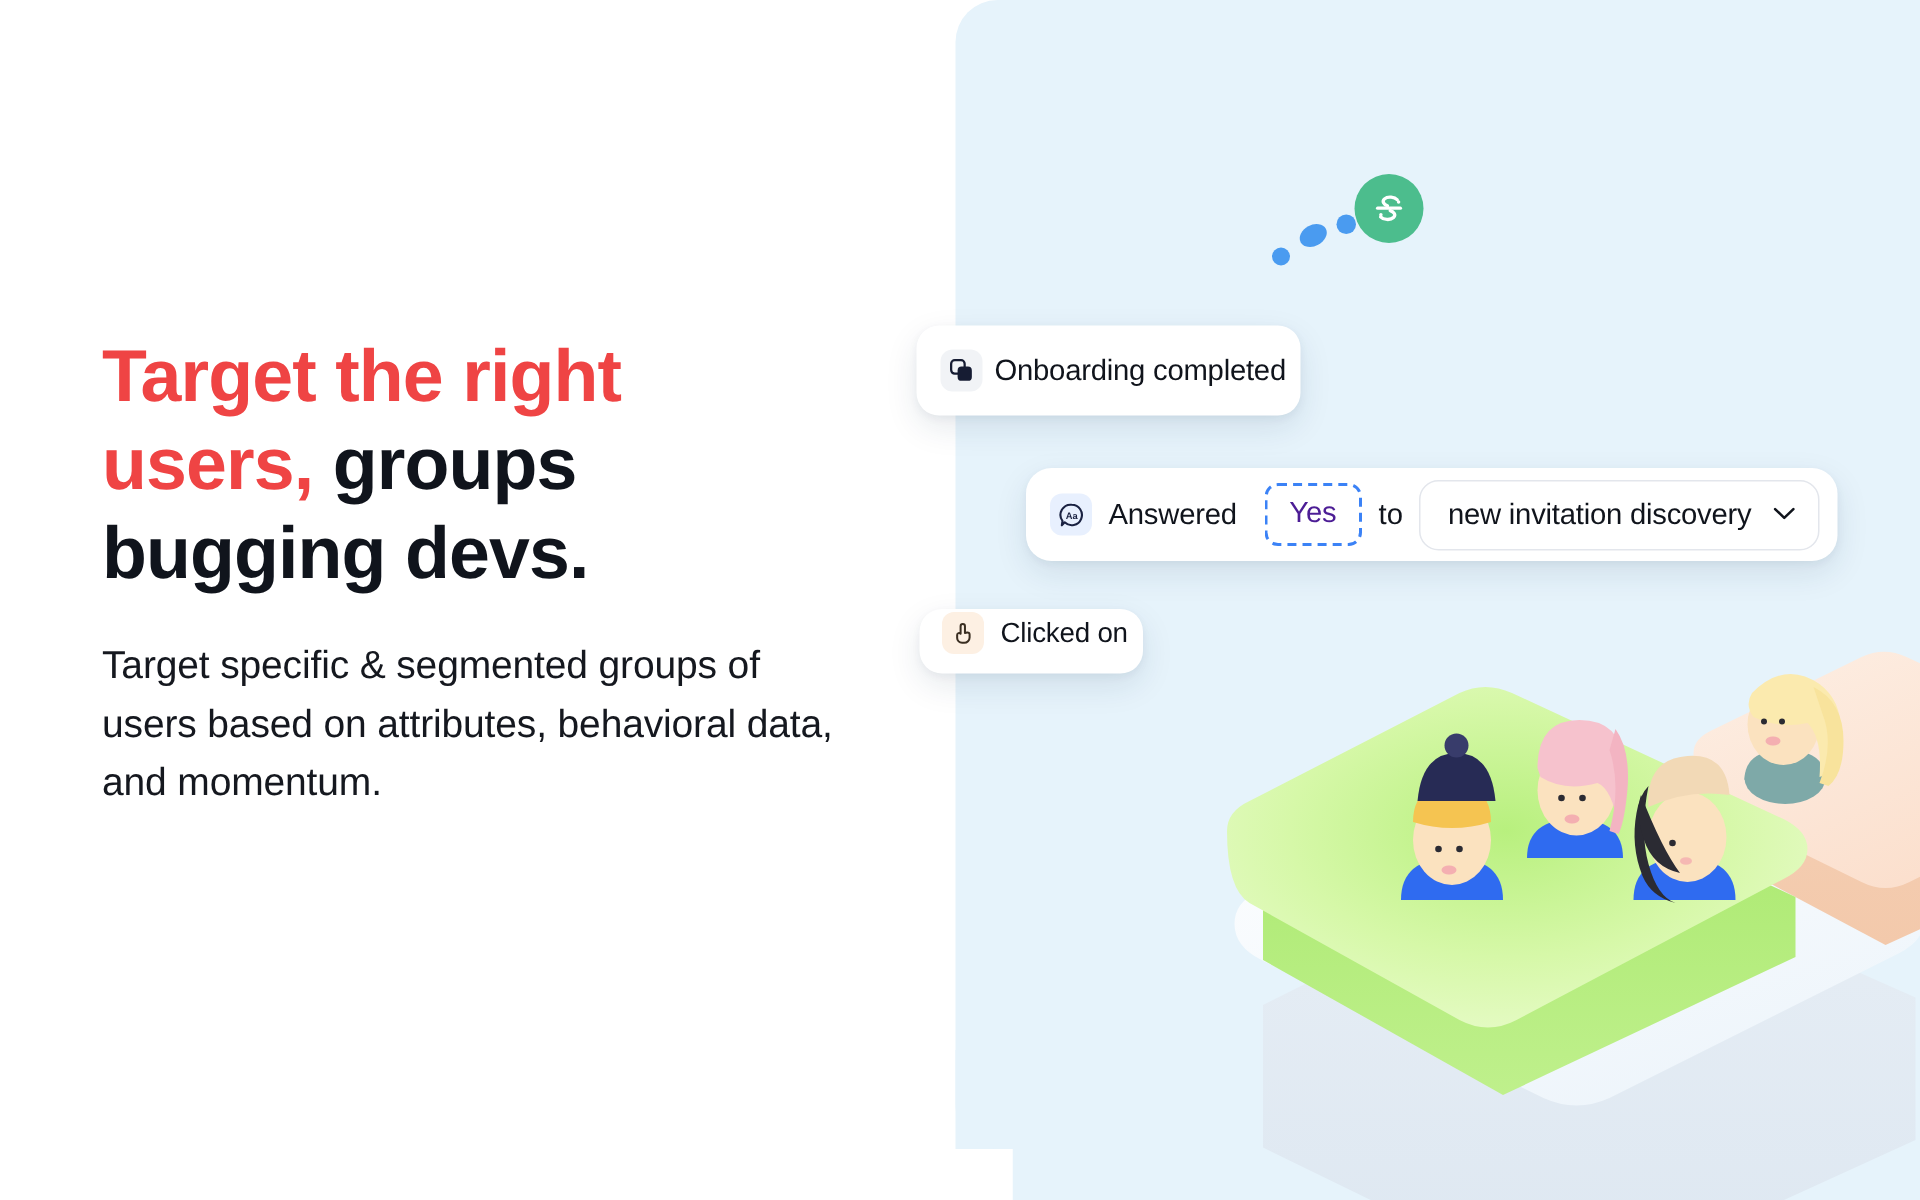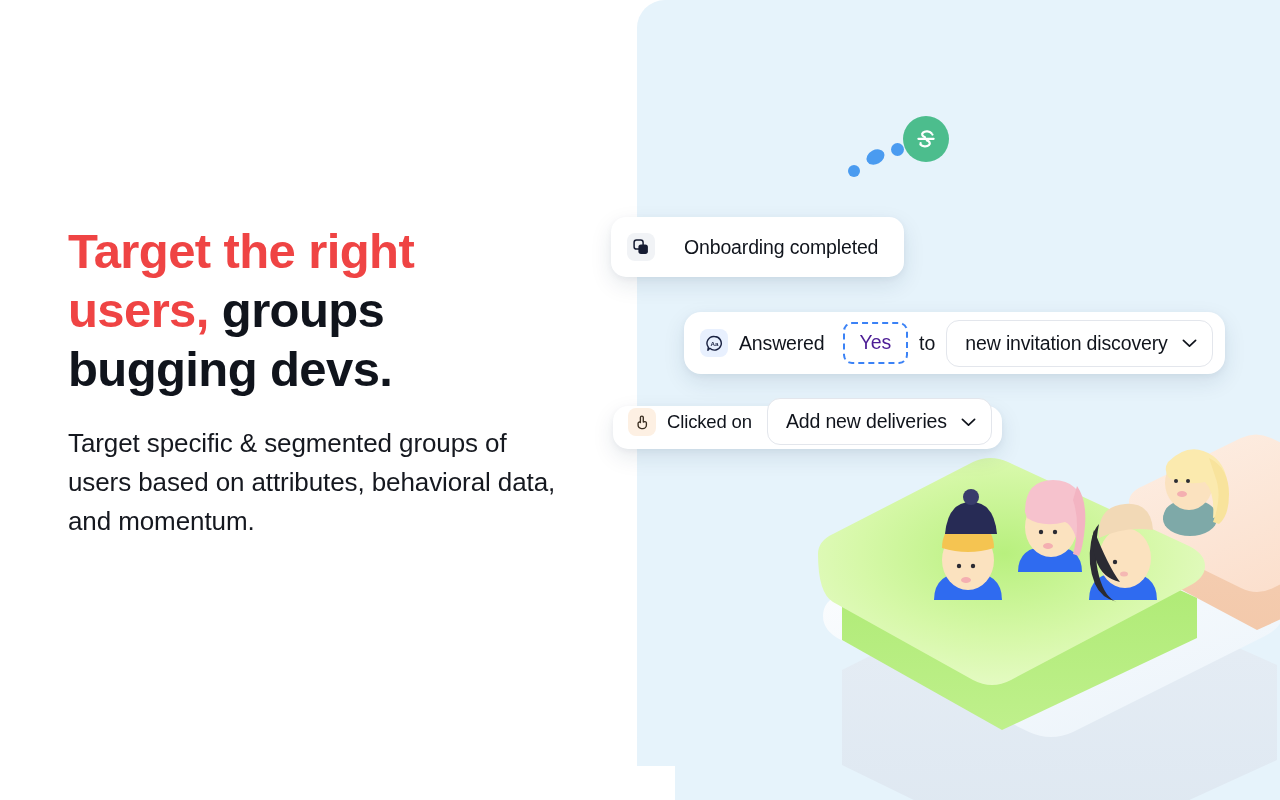--- a/index.html
+++ b/index.html
@@ -89,22 +89,22 @@
     display: flex;
     align-items: center;
     background: #ffffff;
     border-radius: 16px;
     box-shadow: 0 8px 22px rgba(22, 45, 80, 0.10),
                 0 2px 6px rgba(22, 45, 80, 0.05);
   }
   .card-onboarding {
     left: 611px; top: 217px;
     height: 60px;
-    padding: 0 26px 0 16px;
-    gap: 29px;
+    padding: 0 10px 0 16px;
+    gap: 8px;
     border-radius: 15px;
   }
   .card-answered {
     left: 684px; top: 312px;
     height: 62px;
     padding: 0 12px 0 16px;
     gap: 0;
     border-radius: 17px;
   }
   .card-clicked {
@@ -359,23 +359,15 @@
     <span class="chip chip-cream">
       <svg width="16" height="16" viewBox="0 0 16 16" xmlns="http://www.w3.org/2000/svg">
         <path d="M6.4 8.0 V3.5 a1.45 1.45 0 0 1 2.9 0 V8.0
                  l1.5 -0.35 a1.35 1.35 0 0 1 1.6 1.3 v2.0
                  a3.6 3.6 0 0 1 -3.6 3.6 H7.4
                  a3.3 3.3 0 0 1 -3.3 -3.3 V9.3
                  a1.3 1.3 0 0 1 2.3 -0.8 Z" fill="none" stroke="#3a2e21" stroke-width="1.35" stroke-linejoin="round" stroke-linecap="round"></path>
       </svg>
     </span>
     <span class="card-label sm">Clicked on</span>
-    <span class="pill pill-clicked">
-      <span class="pill-text">Add new deliveries</span>
-      <span class="chev">
-        <svg width="15" height="9" viewBox="0 0 15 9" xmlns="http://www.w3.org/2000/svg">
-          <path d="M1.4 1.4 L7.5 7.2 L13.6 1.4" fill="none" stroke="#10141c" stroke-width="1.7" stroke-linecap="round" stroke-linejoin="round"></path>
-        </svg>
-      </span>
-    </span>
   </div>
 
 </div>
 
 </body></html>

